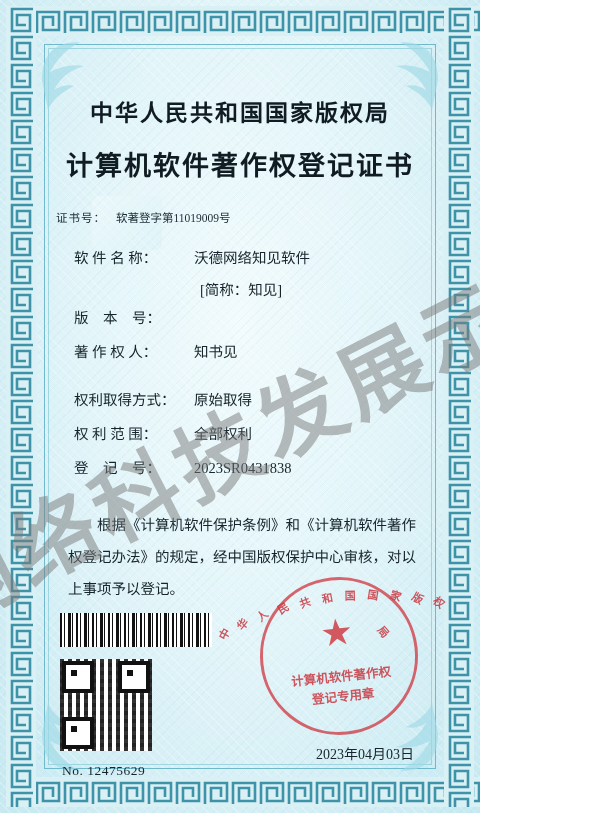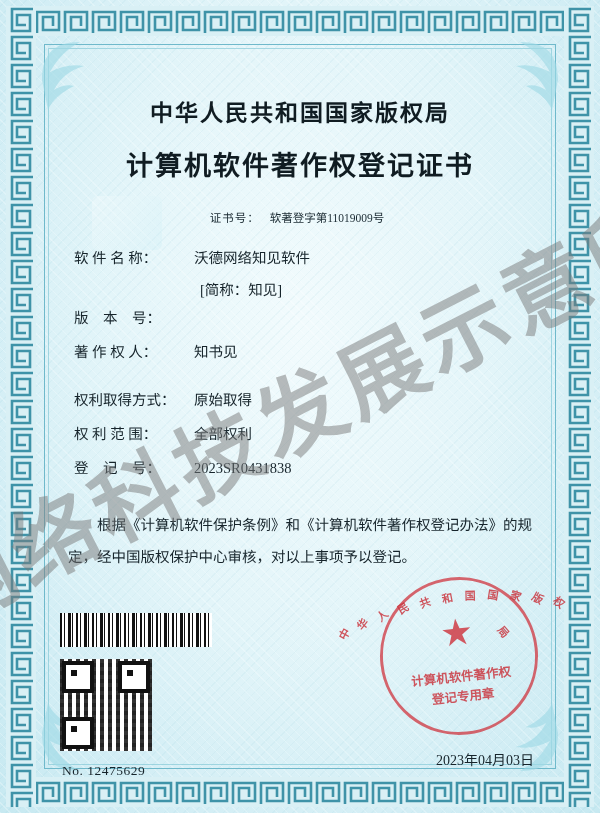--- a/index.html
+++ b/index.html
@@ -10,21 +10,21 @@
   body {
     width: 600px;
     height: 813px;
     font-family: "Liberation Serif", "DejaVu Serif", serif;
     overflow: hidden;
   }
 
   
   .certificate {
     position: relative;
-    width: 600px;
+    width: 480px;
     height: 813px;
     background:
       radial-gradient(ellipse at 50% 40%, #f2fbfd 0%, #e3f5f9 45%, #d3eef5 75%, #c7e9f1 100%);
     overflow: hidden;
   }
 
   
   .guilloche {
     position: absolute;
     inset: 0;
@@ -87,21 +87,21 @@
   .title-sub {
     text-align: center;
     font-size: 27px;
     font-weight: bold;
     letter-spacing: 2px;
     margin-top: 16px;
     color: #101c22;
   }
 
   .cert-no {
-    text-align: center;
+    text-align: left;
     font-size: 11.5px;
     margin-top: 26px;
     padding-right: 6px;
     color: #1a2a32;
   }
   .cert-no .label { letter-spacing: 1px; }
   .cert-no .value { margin-left: 10px; }
 
   .fields {
     margin-top: 18px;
@@ -201,21 +201,21 @@
     position: absolute;
     left: 62px;
     bottom: 34px;
     font-size: 13.5px;
     letter-spacing: 0.5px;
     color: #16242b;
   }
   .issue-date {
     position: absolute;
     right: 66px;
-    bottom: 44px;
+    bottom: 50px;
     font-size: 14px;
     color: #16242b;
   }
 
   
   .seal {
     position: absolute;
     right: 62px;
     bottom: 78px;
     width: 152px;

